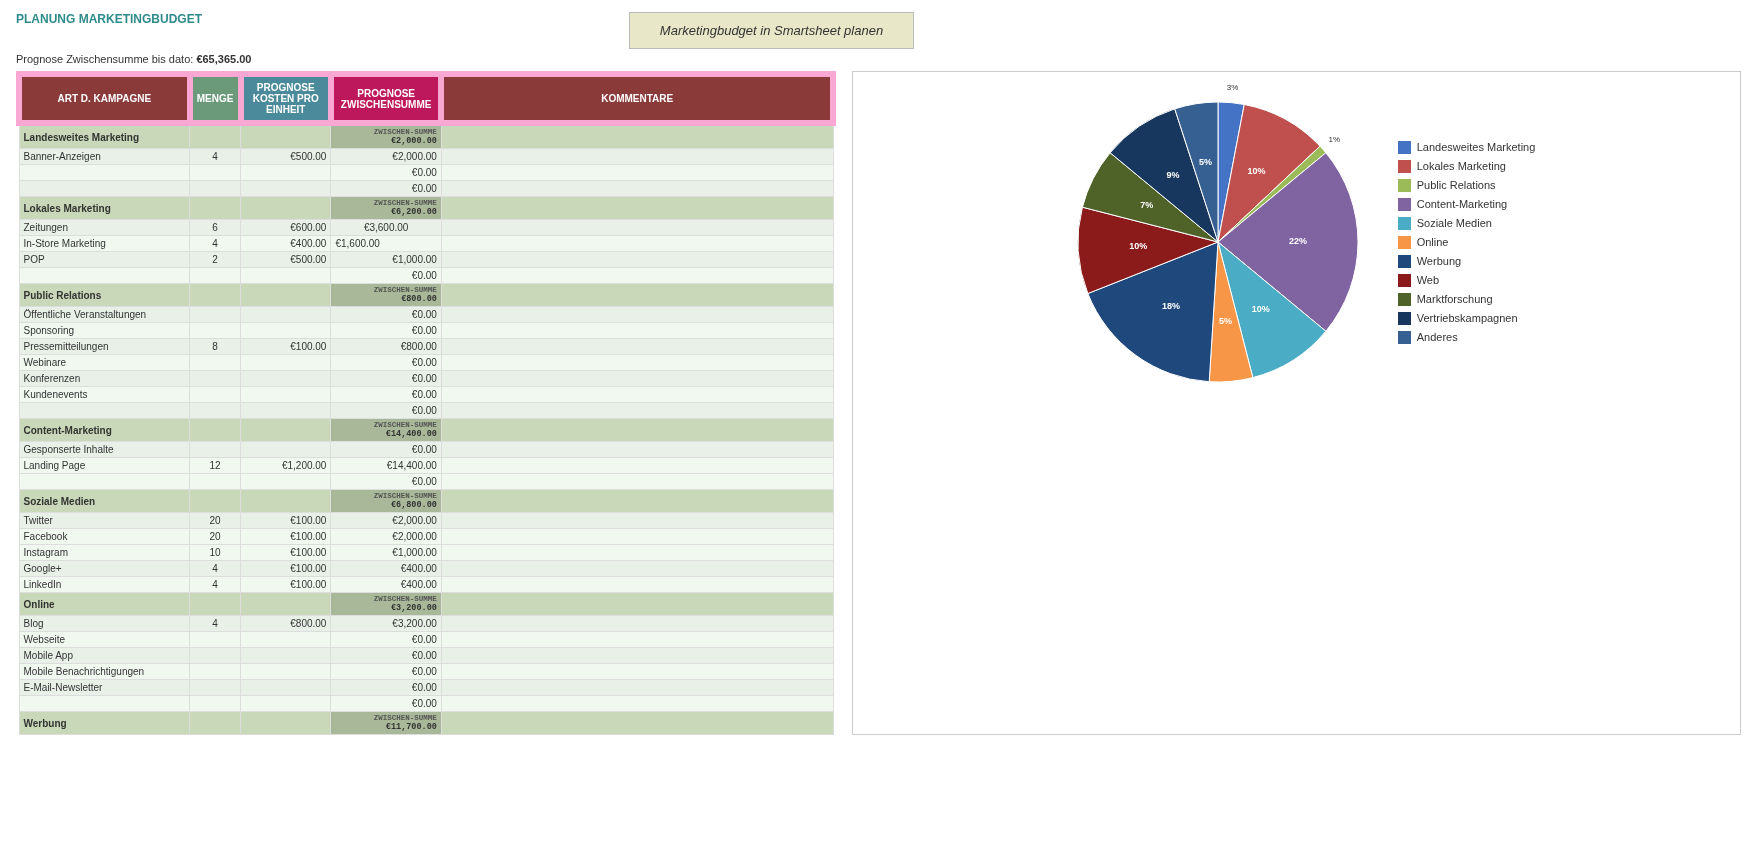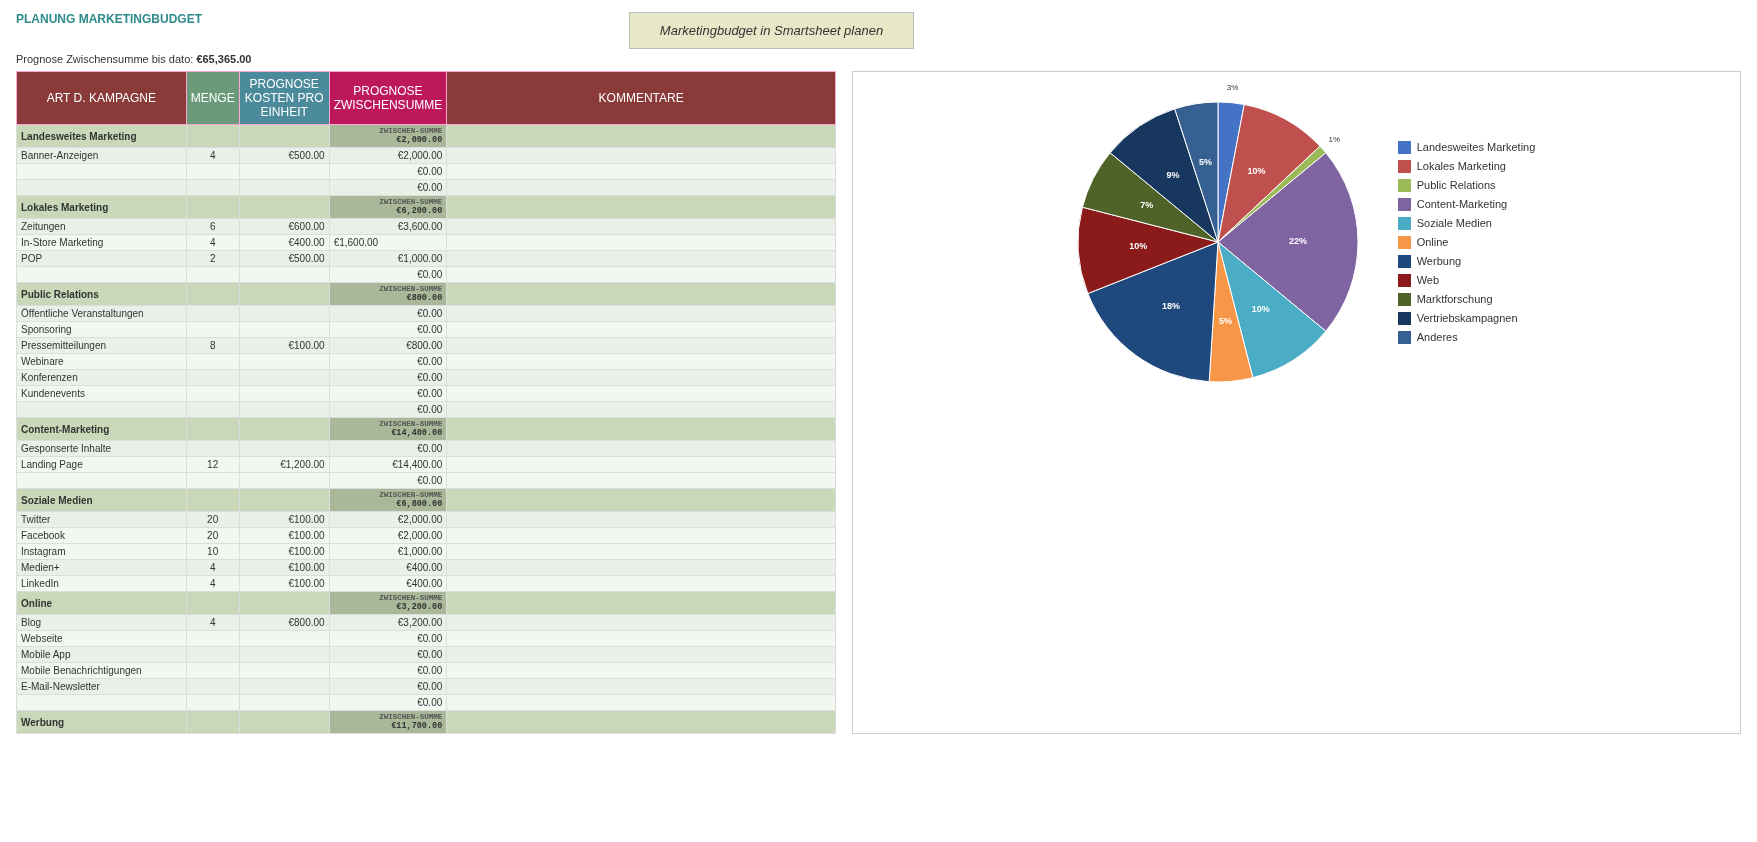--- a/index.html
+++ b/index.html
@@ -12,21 +12,21 @@
     .header-btn { background: #e8e8c8; border: 1px solid #bbb; padding: 10px 30px; font-size: 13px; color: #333; display: flex; align-items: center; justify-content: center; min-width: 260px; font-style: italic; }
 
     .subtitle { font-size: 11px; color: #333; margin-bottom: 6px; }
     .subtitle strong { font-weight: bold; }
 
     .main-content { display: flex; gap: 16px; }
 
     .table-section { flex: 0 0 820px; }
 
     table { width: 820px; border-collapse: collapse; font-size: 10px; }
-    th { background: #8b3a3a; color: #fff; text-align: center; font-weight: normal; padding: 5px 4px; font-size: 12px; text-transform: uppercase; border: 1px solid #f9a8d4; }
+    th { background: #8b3a3a; color: #fff; text-align: center; font-weight: bold; padding: 5px 4px; font-size: 10px; text-transform: uppercase; border: 6px solid #f9a8d4; }
     th.col-art { background: #8b3a3a; }
     th.col-menge { background: #6a9a7a; }
     th.col-prognose-pro { background: #4a8a9a; }
     th.col-prognose-zwischen { background: #be185d; text-align: center; }
     th.col-kommentare { background: #8b3a3a; }
 
     td { border: 1px solid #ddd; padding: 2px 4px; }
 
     tr.category-header td { background: #c8d8b8; font-weight: bold; font-size: 10px; }
     tr.category-header td.zwischen { background: #a8b898; color: #333; font-size: 8.5px; text-transform: uppercase; }
@@ -115,21 +115,21 @@
       <td class="col-prognose-zwischen zwischen amount">
         <span class="zwischen-label">ZWISCHEN-SUMME</span>
         <strong class="amount-bold">€6,200.00</strong>
       </td>
       <td class="col-kommentare"></td>
     </tr>
             <tr class="data-row">
           <td class="col-art">Zeitungen</td>
           <td class="col-menge">6</td>
           <td class="col-prognose-pro">€600.00</td>
-          <td class="col-prognose-zwischen" style="text-align:right">€3,600.00</td>
+          <td class="col-prognose-zwischen" style="text-align:center">€3,600.00</td>
           <td class="col-kommentare"></td>
         </tr>
             <tr class="data-row alt">
           <td class="col-art">In-Store Marketing</td>
           <td class="col-menge">4</td>
           <td class="col-prognose-pro">€400.00</td>
           <td class="col-prognose-zwischen" style="text-align:left">€1,600.00</td>
           <td class="col-kommentare"></td>
         </tr>
             <tr class="data-row">
@@ -261,21 +261,21 @@
           <td class="col-kommentare"></td>
         </tr>
             <tr class="data-row alt">
           <td class="col-art">Instagram</td>
           <td class="col-menge">10</td>
           <td class="col-prognose-pro">€100.00</td>
           <td class="col-prognose-zwischen" style="text-align:right">€1,000.00</td>
           <td class="col-kommentare"></td>
         </tr>
             <tr class="data-row">
-          <td class="col-art">Medien+</td>
+          <td class="col-art">Google+</td>
           <td class="col-menge">4</td>
           <td class="col-prognose-pro">€100.00</td>
           <td class="col-prognose-zwischen" style="text-align:right">€400.00</td>
           <td class="col-kommentare"></td>
         </tr>
             <tr class="data-row alt">
           <td class="col-art">LinkedIn</td>
           <td class="col-menge">4</td>
           <td class="col-prognose-pro">€100.00</td>
           <td class="col-prognose-zwischen" style="text-align:right">€400.00</td>

